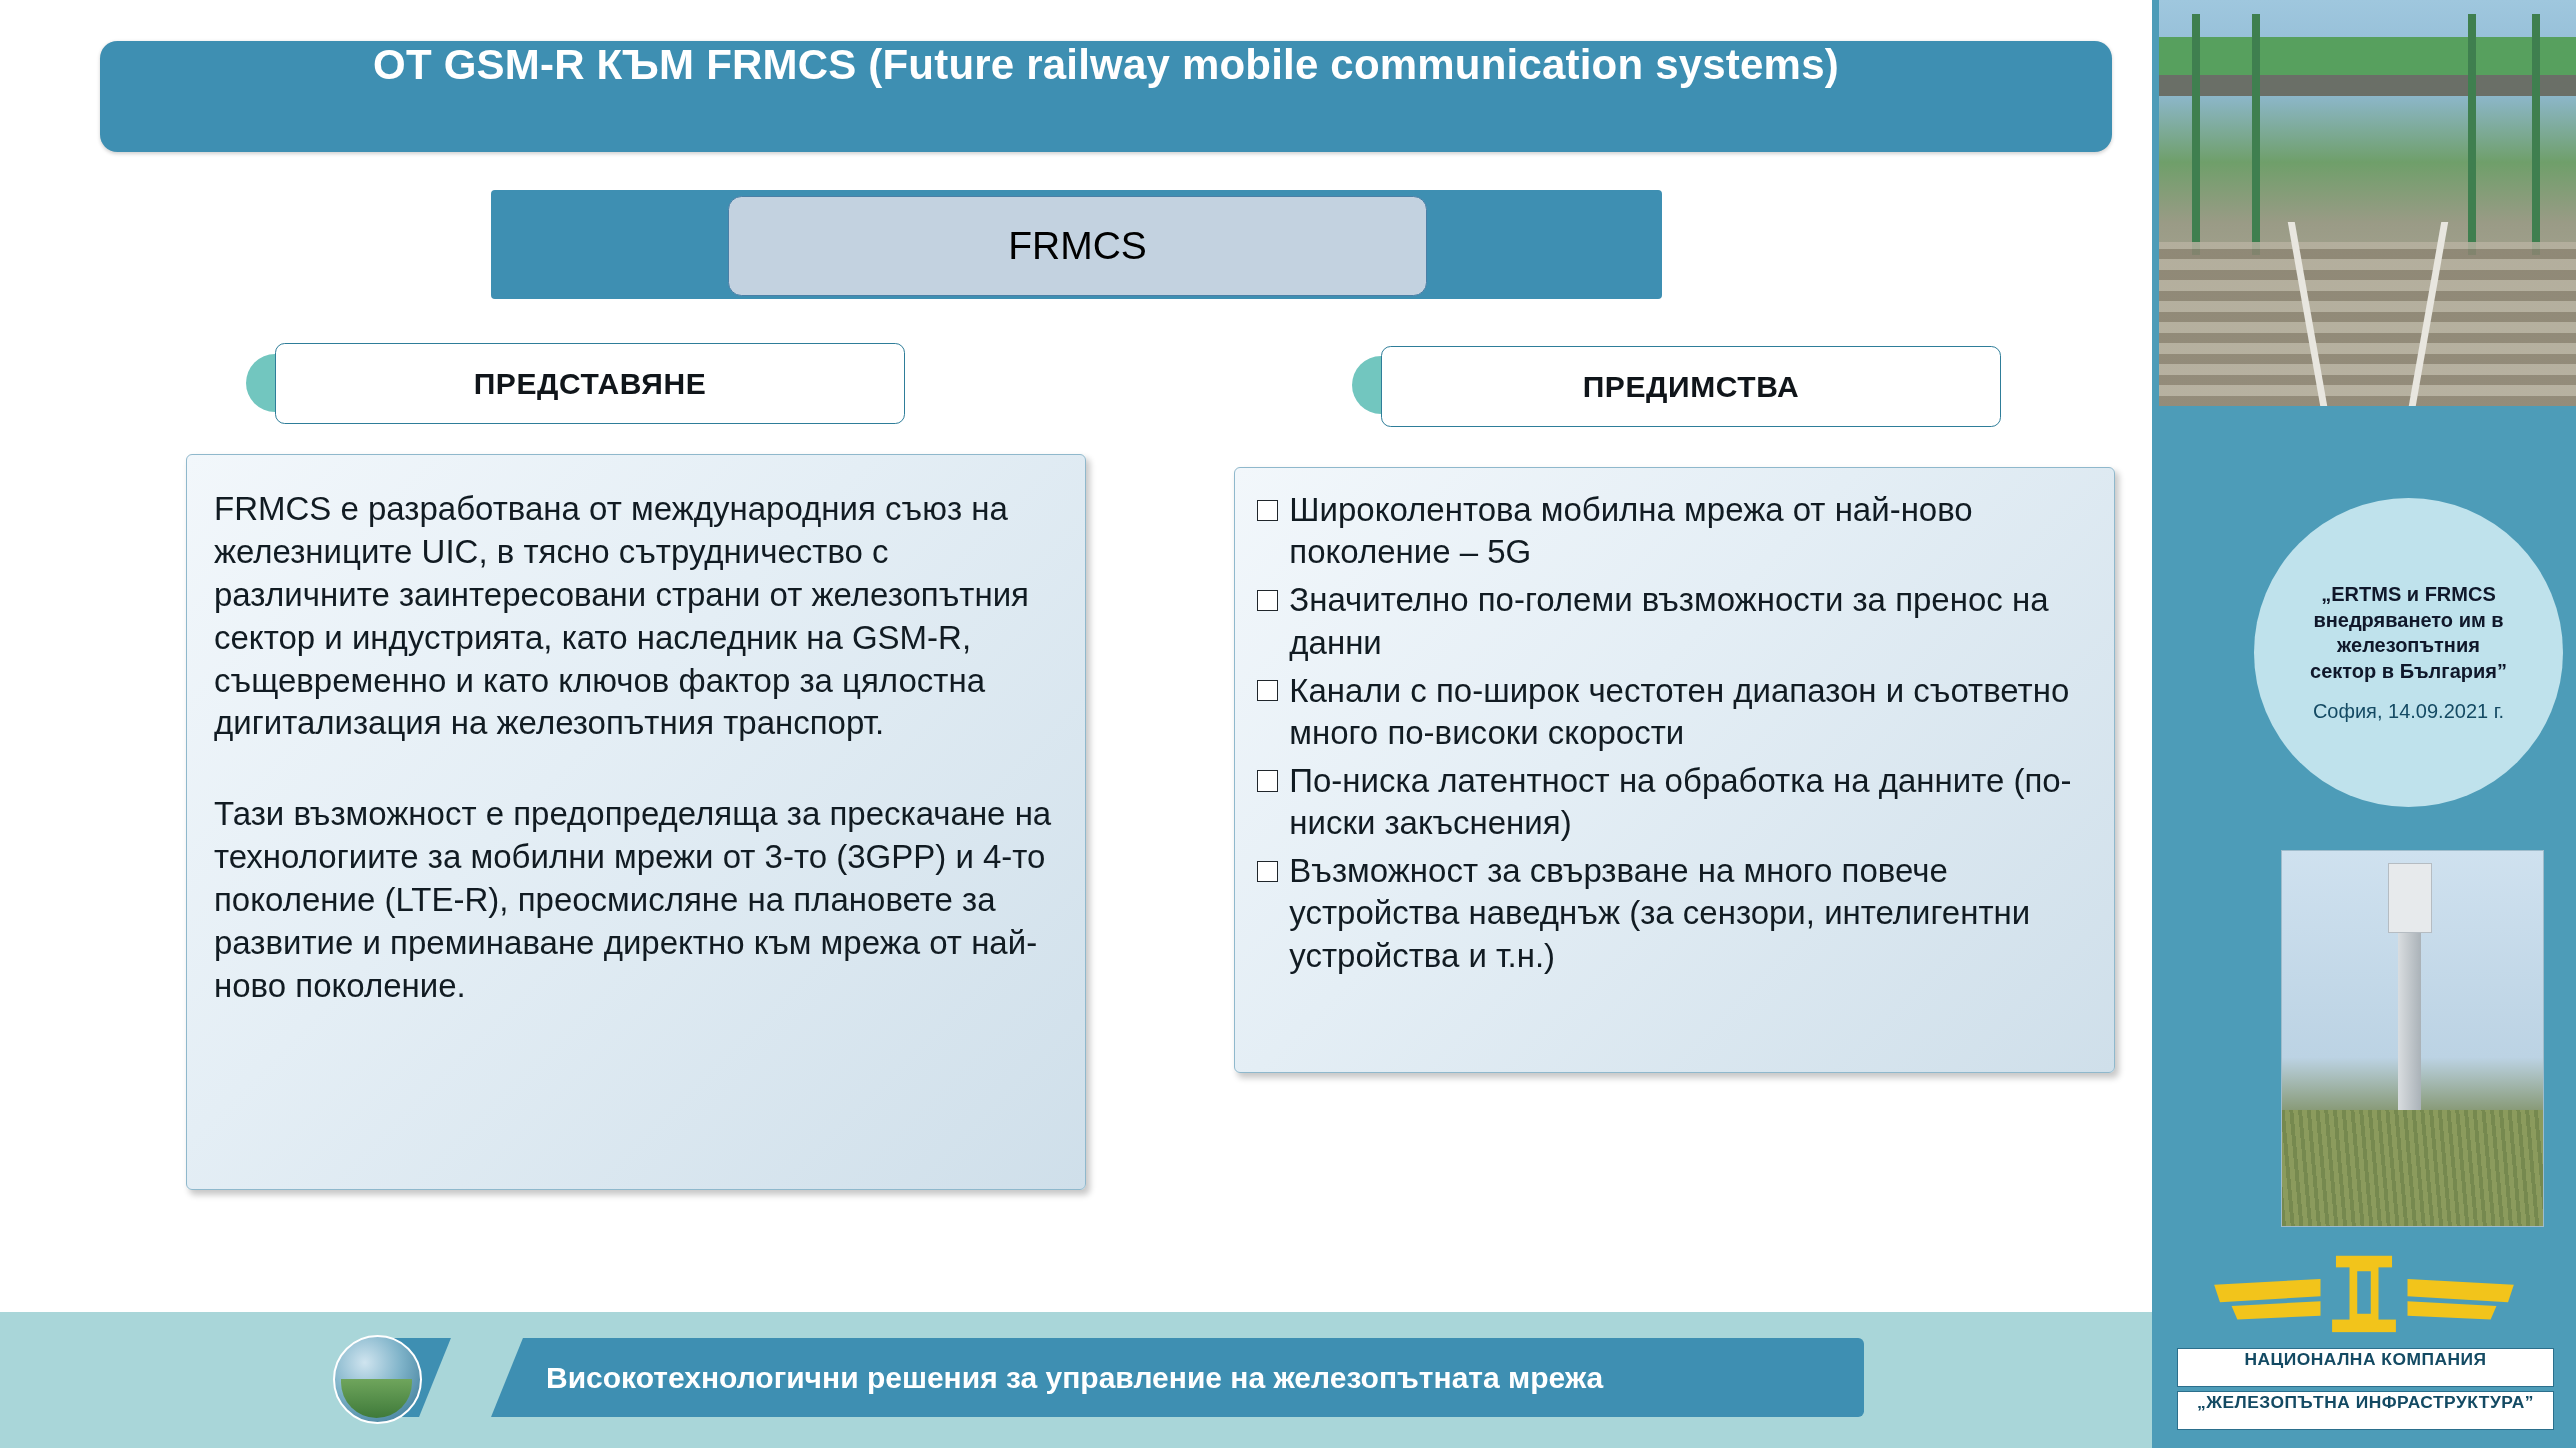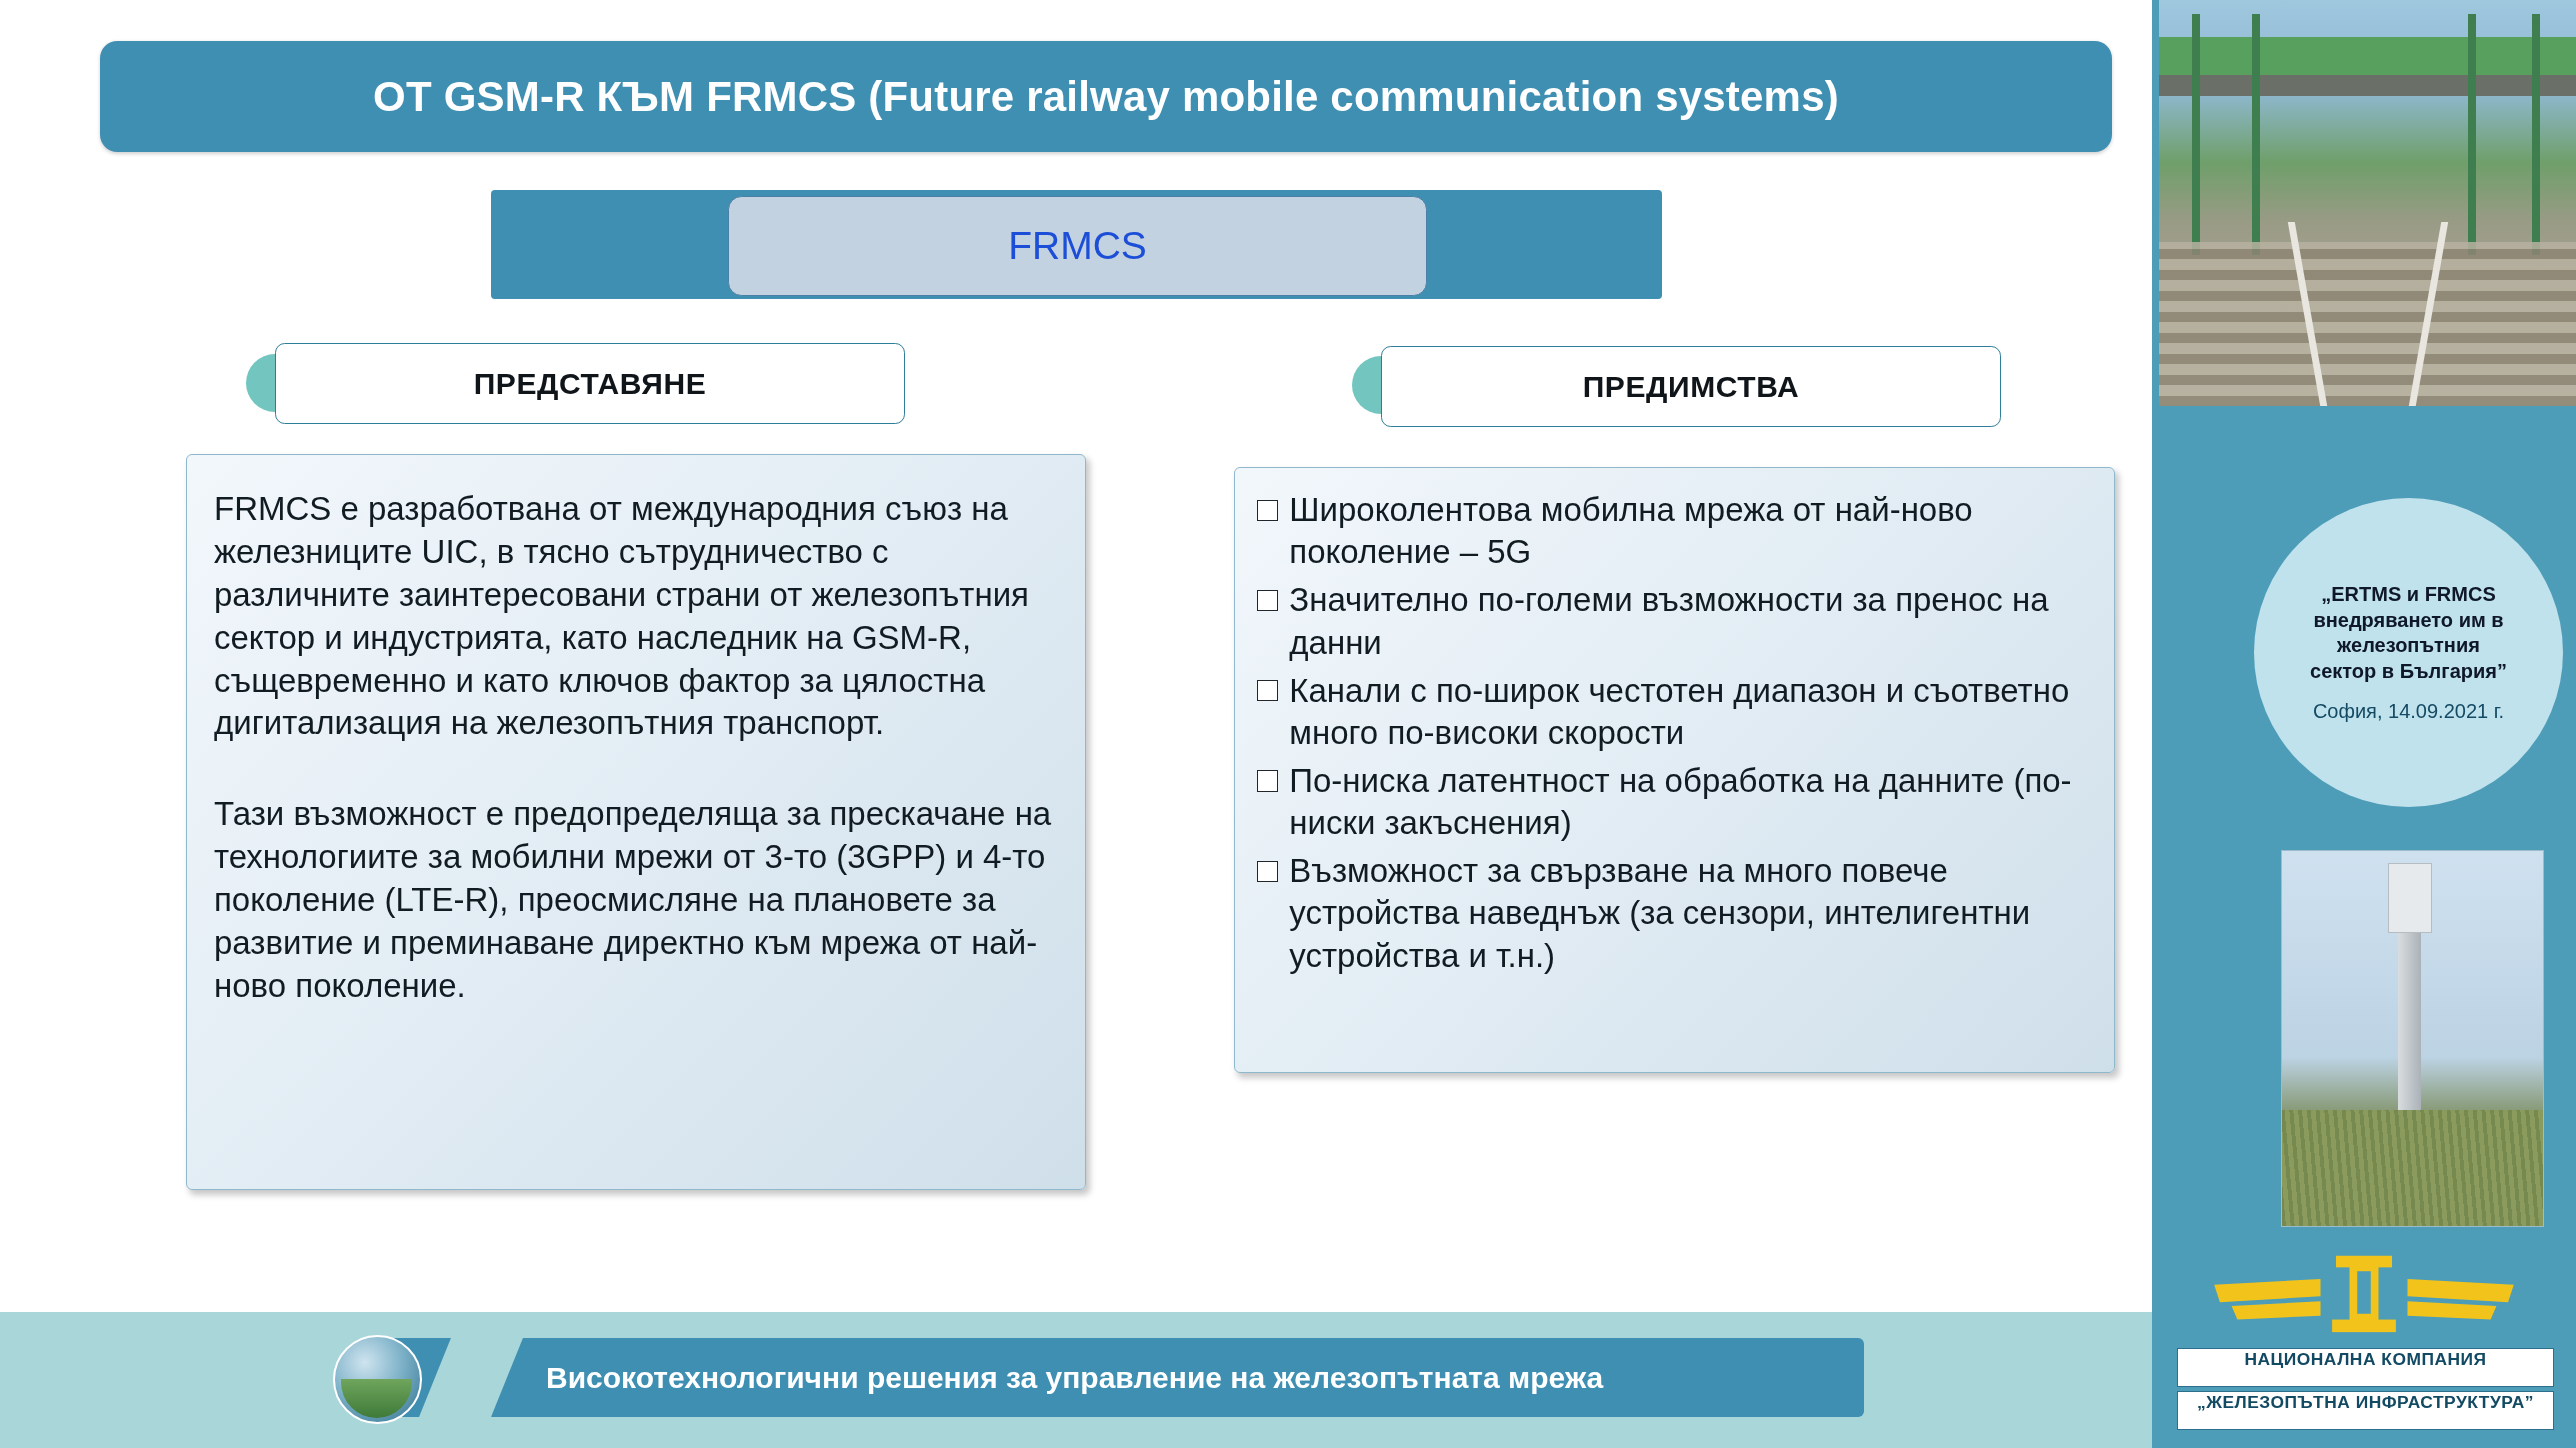--- a/index.html
+++ b/index.html
@@ -35,21 +35,20 @@
   
   .title-banner {
     position: absolute;
     left: 100px;
     top: 41px;
     width: 2012px;
     height: 111px;
     background: #3e8fb2;
     border-radius: 17.4px;
     display: flex;
-    align-items: center;
     justify-content: center;
     box-shadow: 0 1.9px 3.9px rgba(0,0,0,0.18);
   }
   .title-banner .title-text {
     color: #ffffff;
     font-size: 42px;
     font-weight: bold;
     letter-spacing: 0.2px;
     text-align: center;
     white-space: nowrap;
@@ -79,21 +78,21 @@
     height: 98px;
     background: #c3d2e0;
     border: 1px solid #4a7fa6;
     border-radius: 13.5px;
     display: flex;
     align-items: center;
     justify-content: center;
   }
   .frmcs-inner .frmcs-label {
     font-size: 39px;
-    color: #1d4ed8;
+    color: #000000;
   }
 
   
   .section-tab {
     position: absolute;
     height: 79px;
     background: #ffffff;
     border: 1.9px solid #2e7d99;
     border-radius: 9.7px;
     display: flex;

